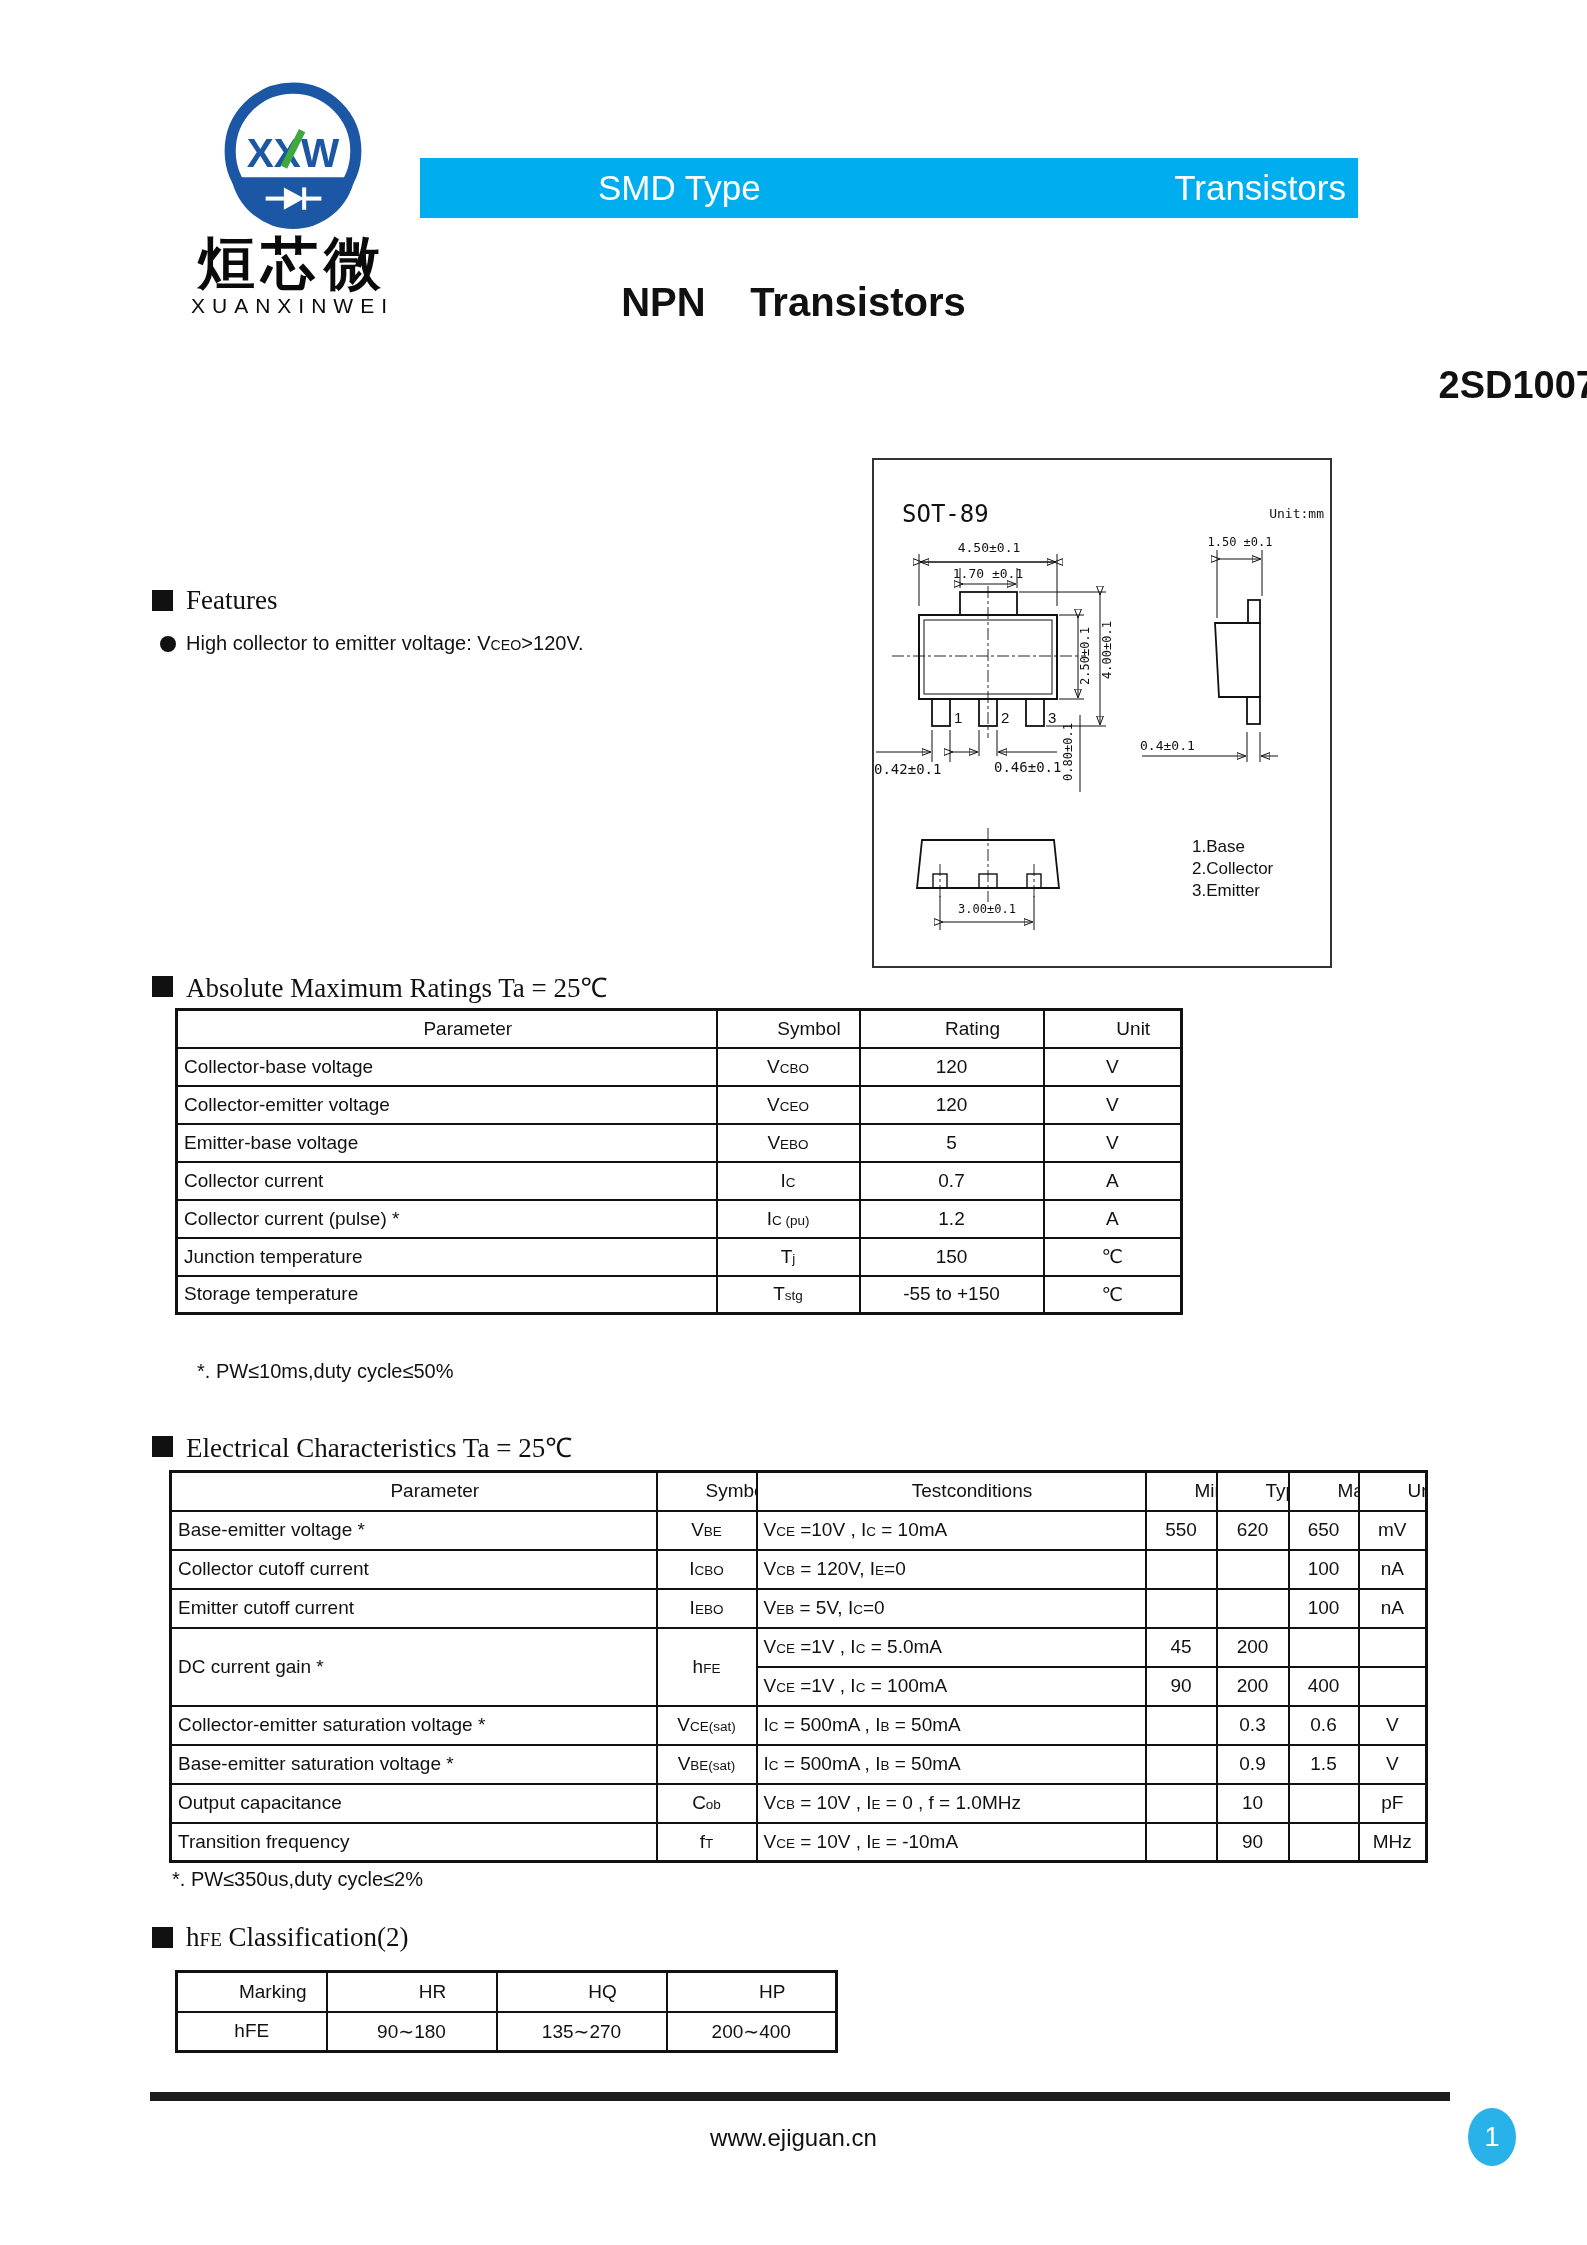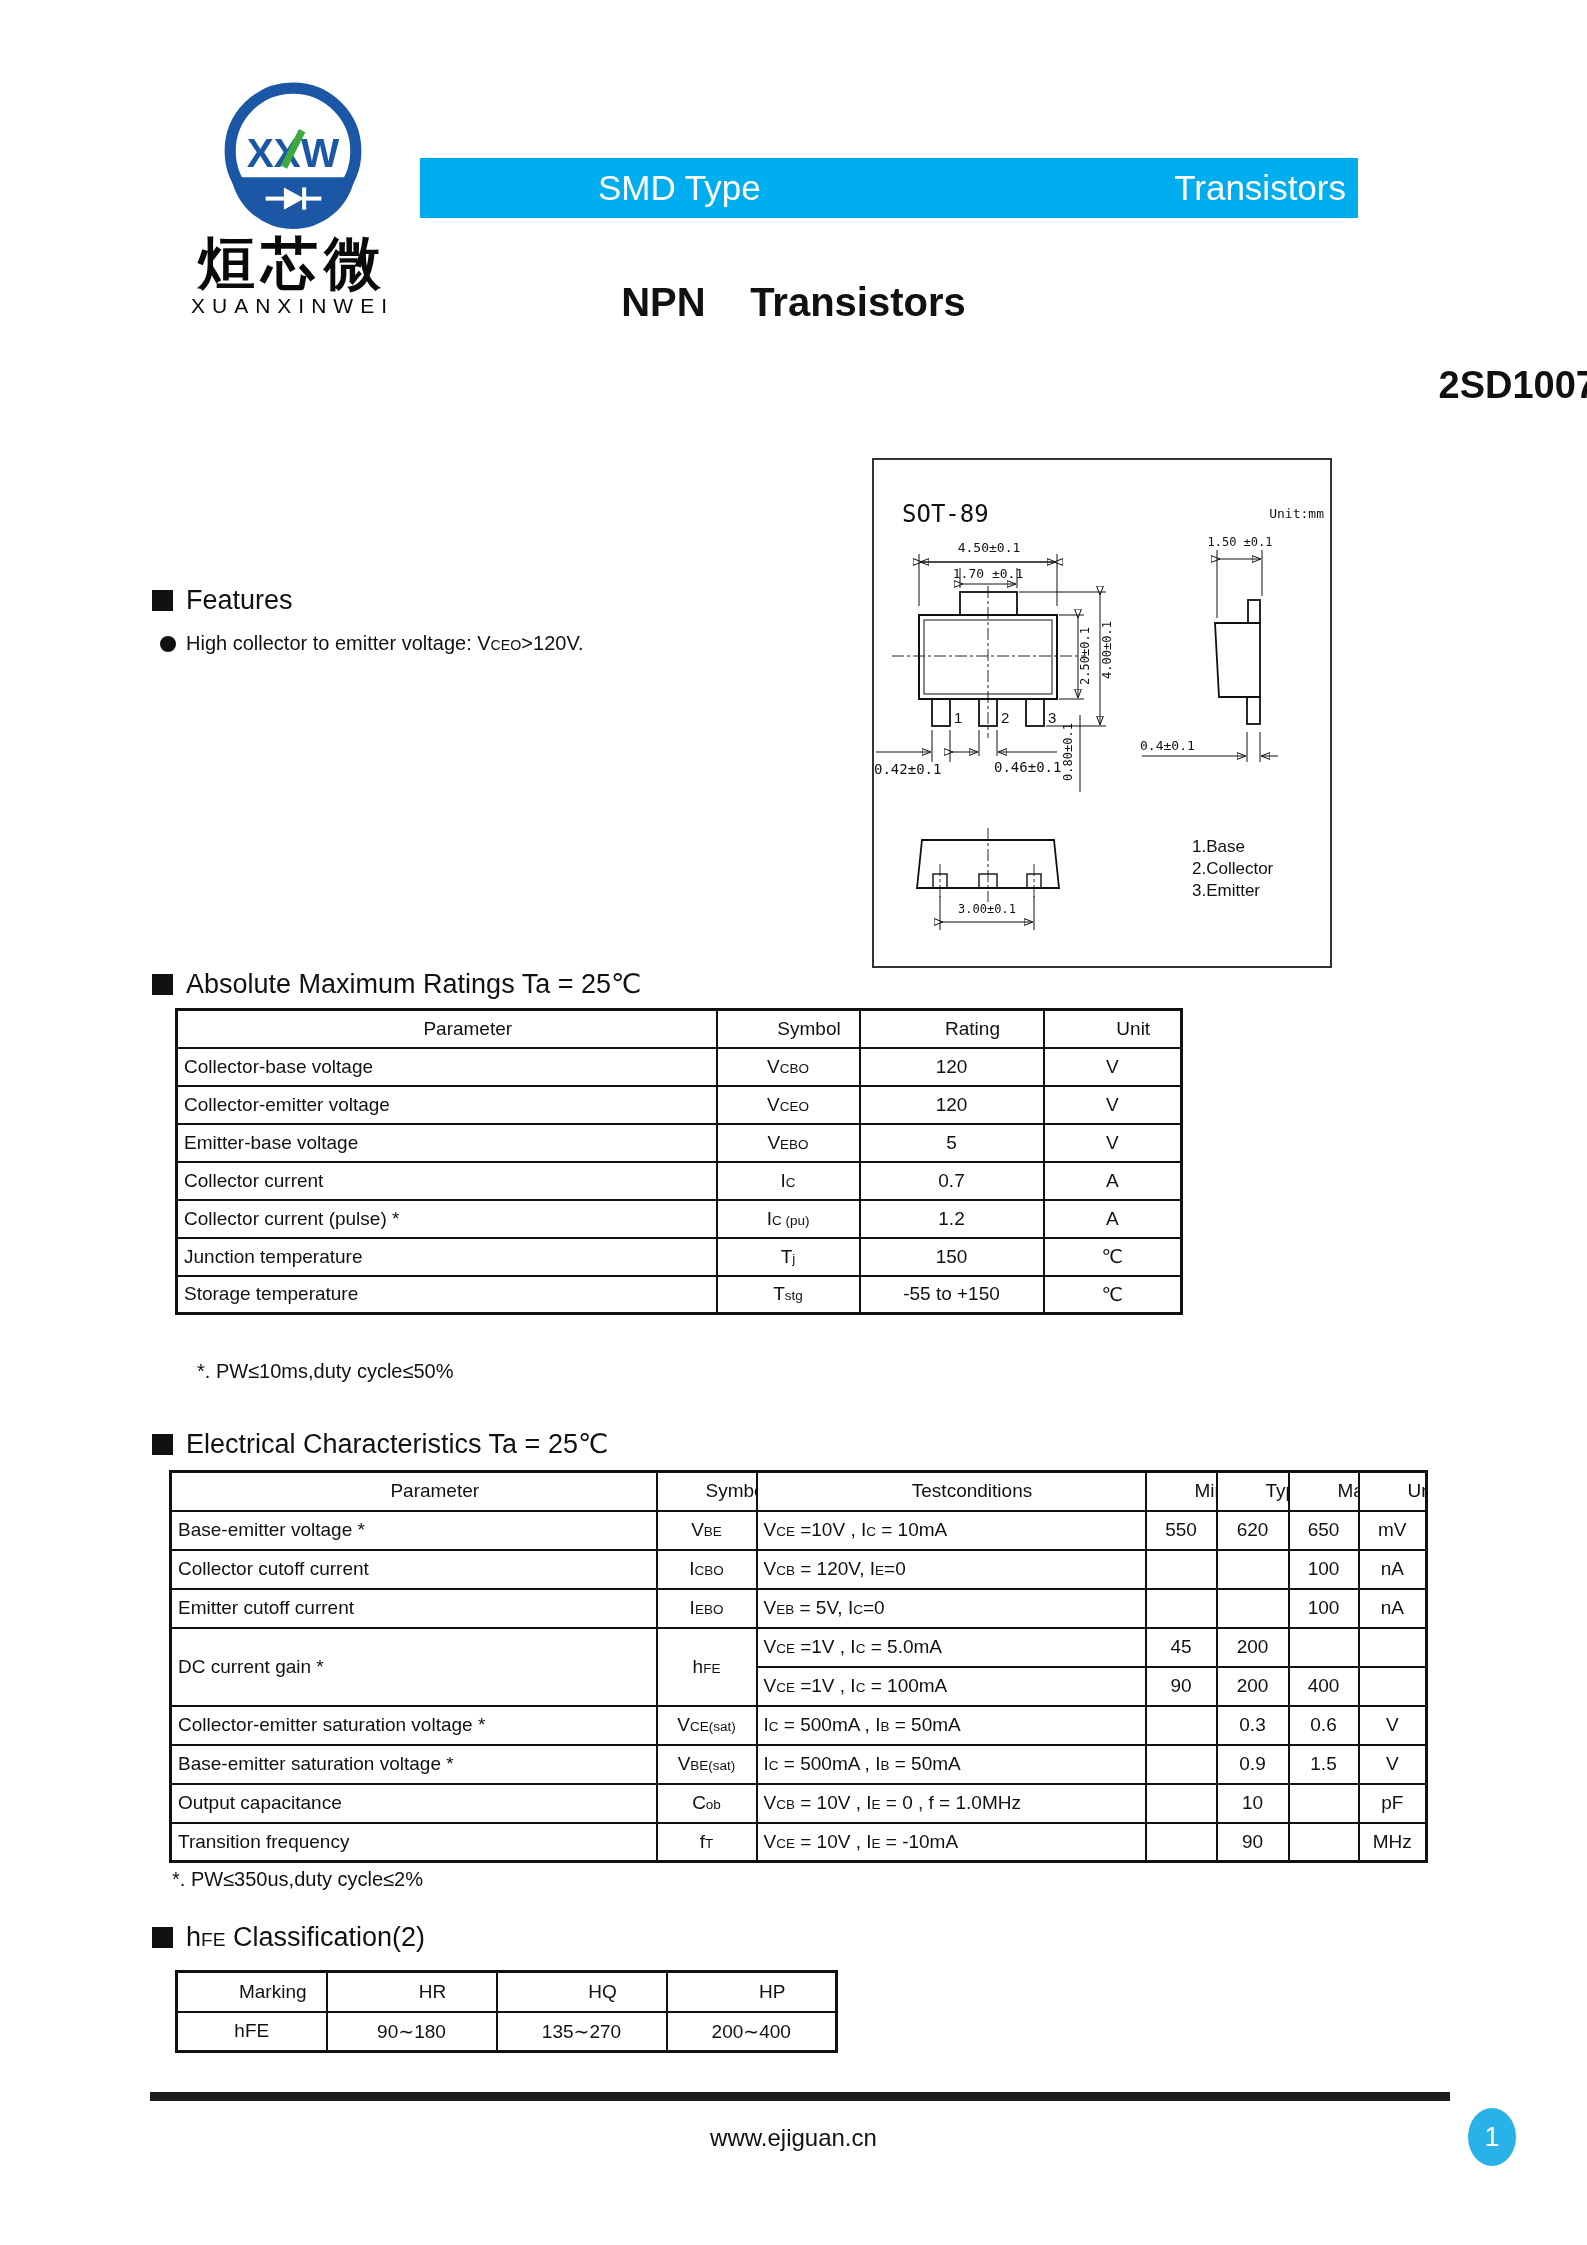--- a/index.html
+++ b/index.html
@@ -19,21 +19,21 @@
   .type-left{margin-left:178px;}
   .type-right{margin-right:12px;}
 
   
   .title1{position:absolute;left:0;top:280px;width:1587px;text-align:center;
           font-size:40px;font-weight:700;white-space:pre;}
   .title2{position:absolute;left:0;top:364px;width:1587px;text-align:right;
           font-size:38px;font-weight:700;padding-left:10px;}
 
   
-  .sec{position:absolute;left:152px;font-size:27px;display:flex;align-items:center;white-space:pre;}
+  .sec{position:absolute;left:152px;font-size:27px;display:flex;align-items:center;white-space:pre;font-family:Liberation Serif, serif;}
   .sq{display:inline-block;width:21px;height:21px;background:#111;margin-right:13px;flex:0 0 auto;}
   .feat-item{position:absolute;left:160px;font-size:20px;display:flex;align-items:center;}
   .dot{display:inline-block;width:16px;height:16px;border-radius:50%;background:#111;margin-right:10px;flex:0 0 auto;}
 
   .sb{font-size:71%;}
 
   
   .pkg-box{position:absolute;left:872px;top:458px;width:460px;height:510px;border:2px solid #333;box-sizing:border-box;}
   .pkg-box svg{display:block;}
   .pkg line,.pkg path,.pkg rect,.pkg polygon,.pkg polyline{stroke:#111;fill:none;}

